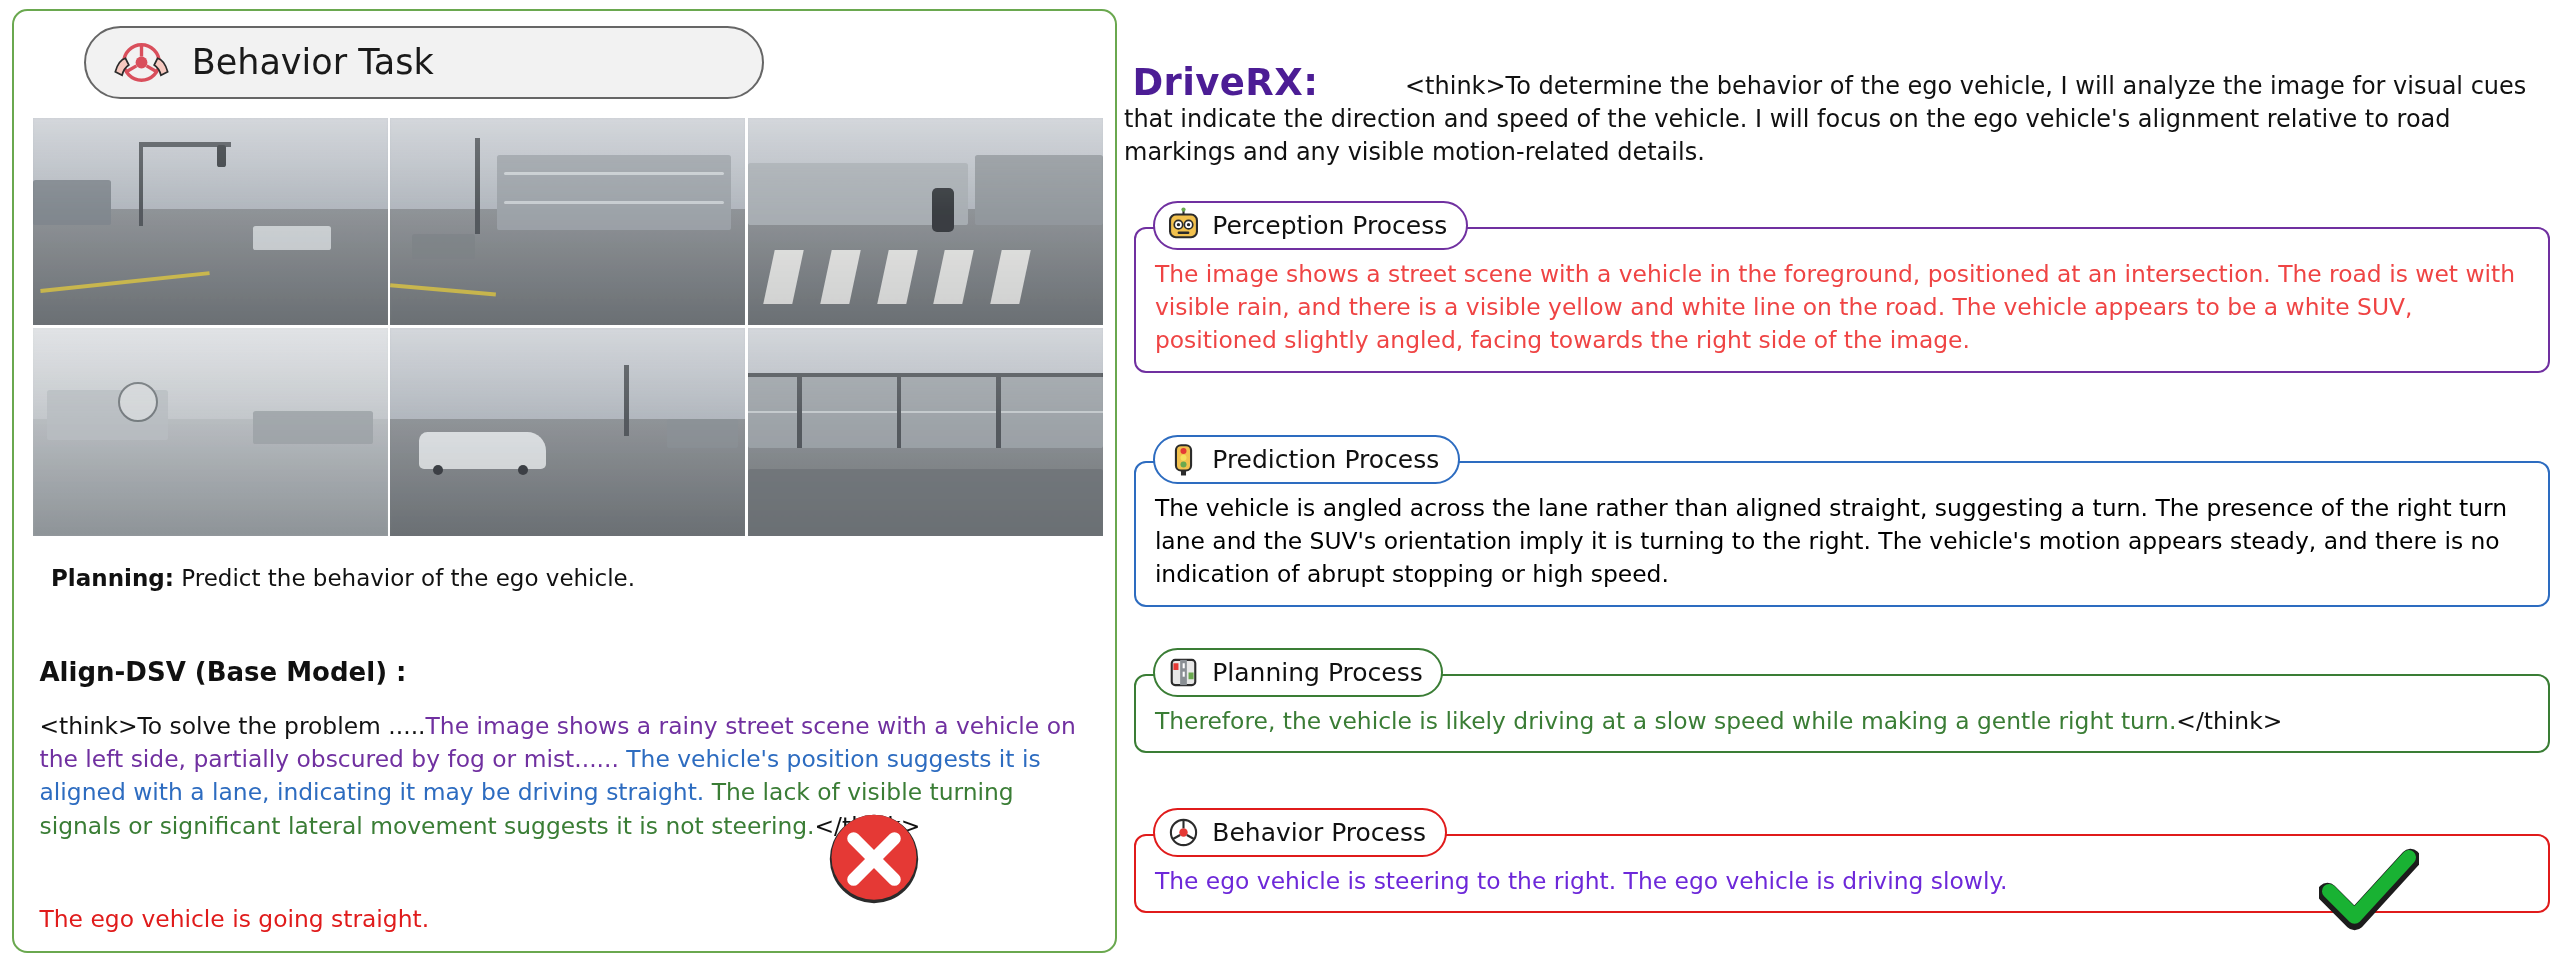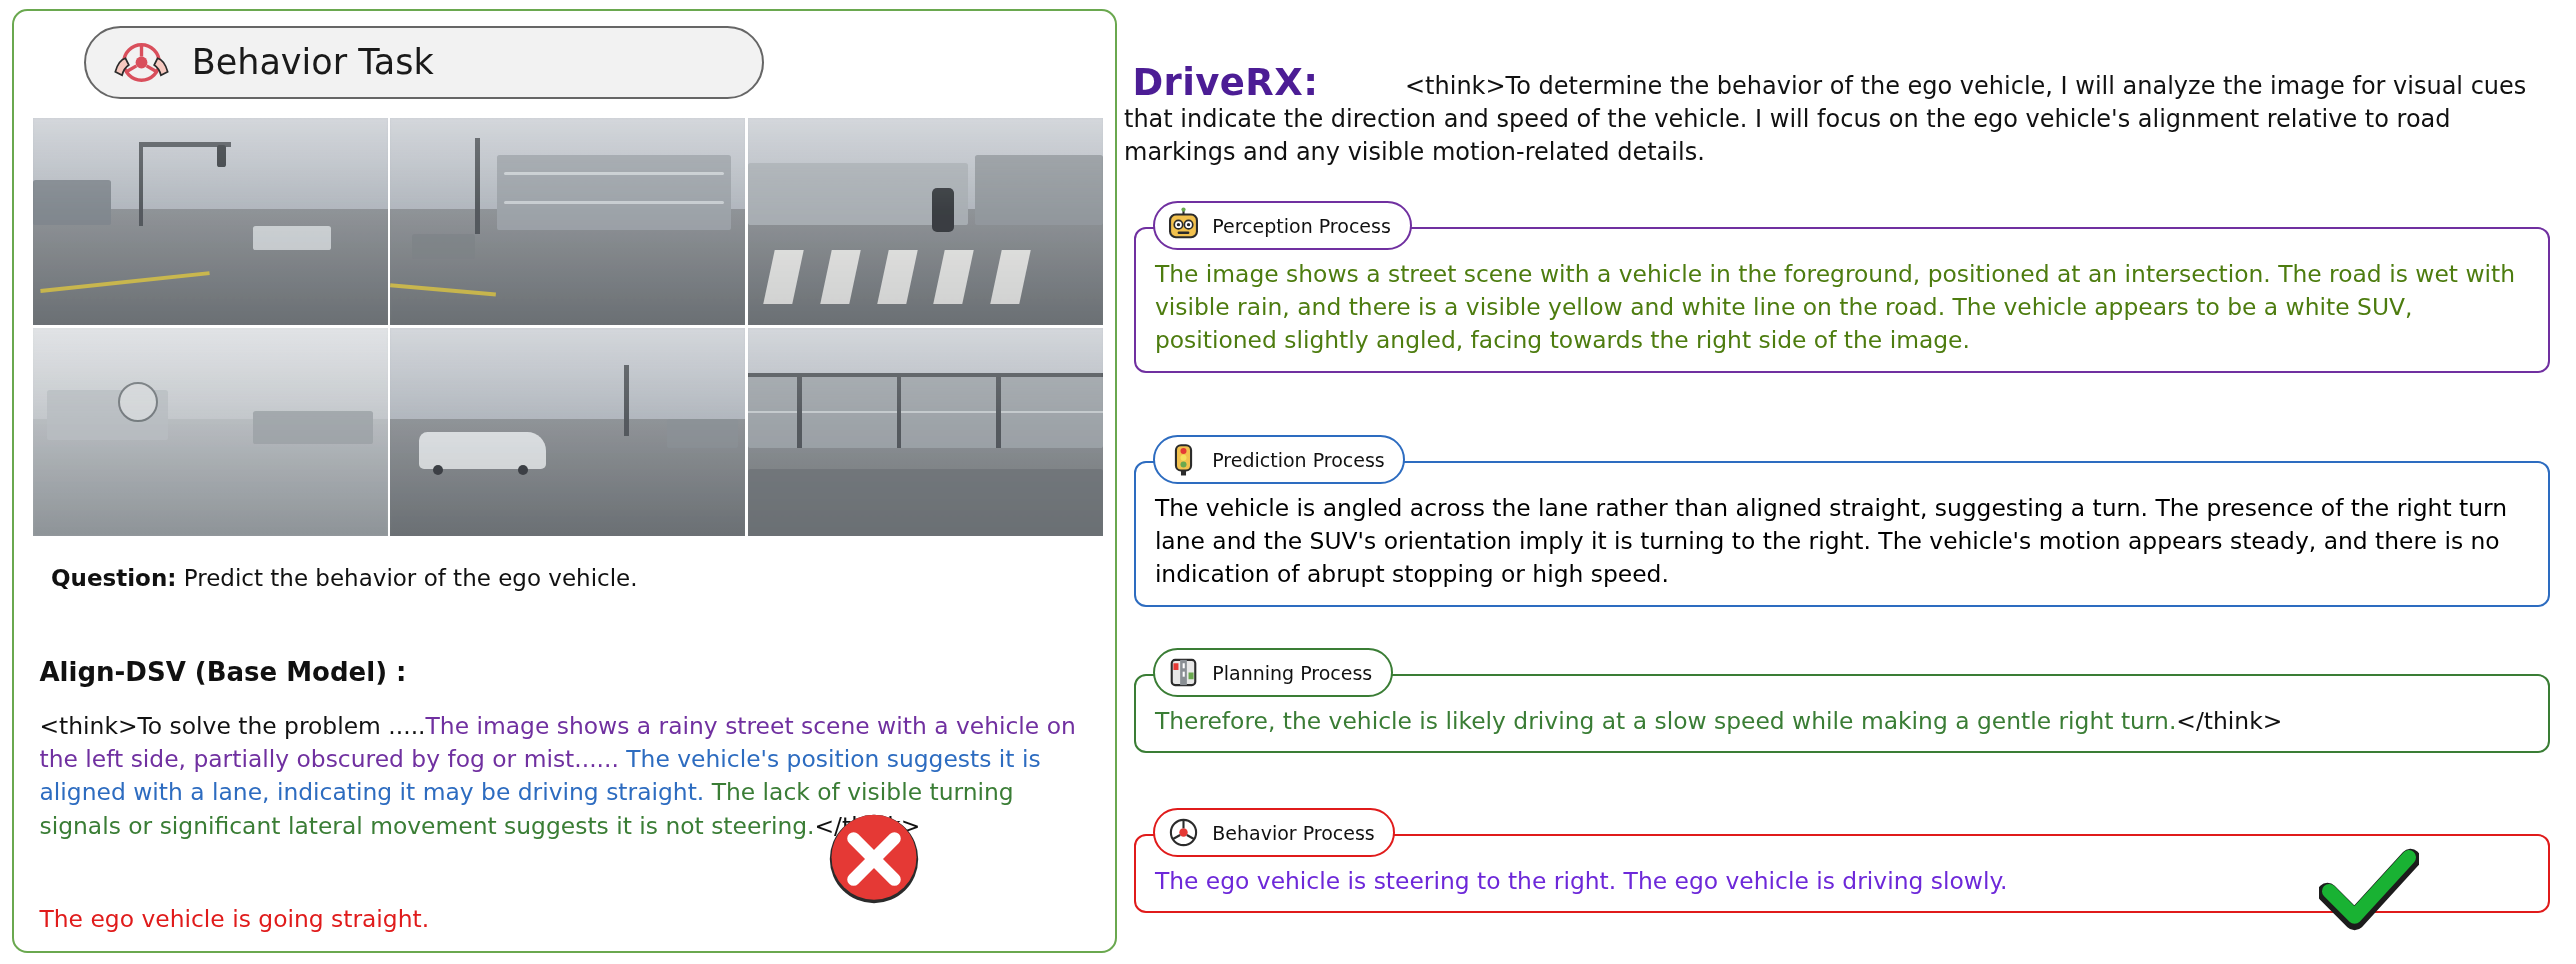--- a/index.html
+++ b/index.html
@@ -221,26 +221,26 @@
     padding: 0 18.7px 0 10.2px;
     z-index: 5;
     box-sizing: border-box;
   }
   .stage-tag .tag-icon {
     width: 37px; height: 37px;
     margin-right: 10.2px;
     display: flex; align-items: center; justify-content: center;
   }
   .stage-tag .tag-label {
-    font-size: 19px;
+    font-size: 25px;
     color: #111111;
   }
 
   .perception .stage-box, .perception .stage-tag { border-color: #7030a0; }
-  .perception .stage-box { color: #4d7c0f; }
+  .perception .stage-box { color: #ef4444; }
   .prediction .stage-box, .prediction .stage-tag { border-color: #2d6cc0; }
   .prediction .stage-box { color: #000000; }
   .planning .stage-box, .planning .stage-tag { border-color: #3a7d35; }
   .planning .stage-box { color: #3a7d35; }
   .behavior .stage-box, .behavior .stage-tag { border-color: #e01b1b; }
   .behavior .stage-box { color: #6d28d9; }
 
   .think-tail { color: #111111; }
 </style>
 </head>
@@ -334,21 +334,21 @@
         <div class="pole" style="left:14%;top:22%;height:36%;"></div>
         <div class="pole" style="left:42%;top:22%;height:36%;"></div>
         <div class="pole" style="left:70%;top:22%;height:36%;"></div>
         <div class="box" style="left:0;top:68%;width:100%;height:32%;background:#6f7478;"></div>
         <div class="blur veil"></div>
       </div>
     </div>
 
     <div class="qa">
       <div class="row">
-        <b>Question:</b>
+        <b>Planning:</b>
         <span>Predict the behavior of the ego vehicle.</span>
       </div>
     </div>
 
     <div class="base-title">Align-DSV (Base Model) :</div>
 
     <div class="base-body">
       <span class="c-black">&lt;think&gt;To solve the problem .....</span><span class="c-purple">The image shows a rainy street scene with a vehicle on the left side, partially obscured by fog or mist......</span><span class="c-blue"> The vehicle's position suggests it is aligned with a lane, indicating it may be driving straight.</span><span class="c-green"> The lack of visible turning signals or significant lateral movement suggests it is not steering.</span><span class="c-black">&lt;/think&gt;</span>
     </div>
 

